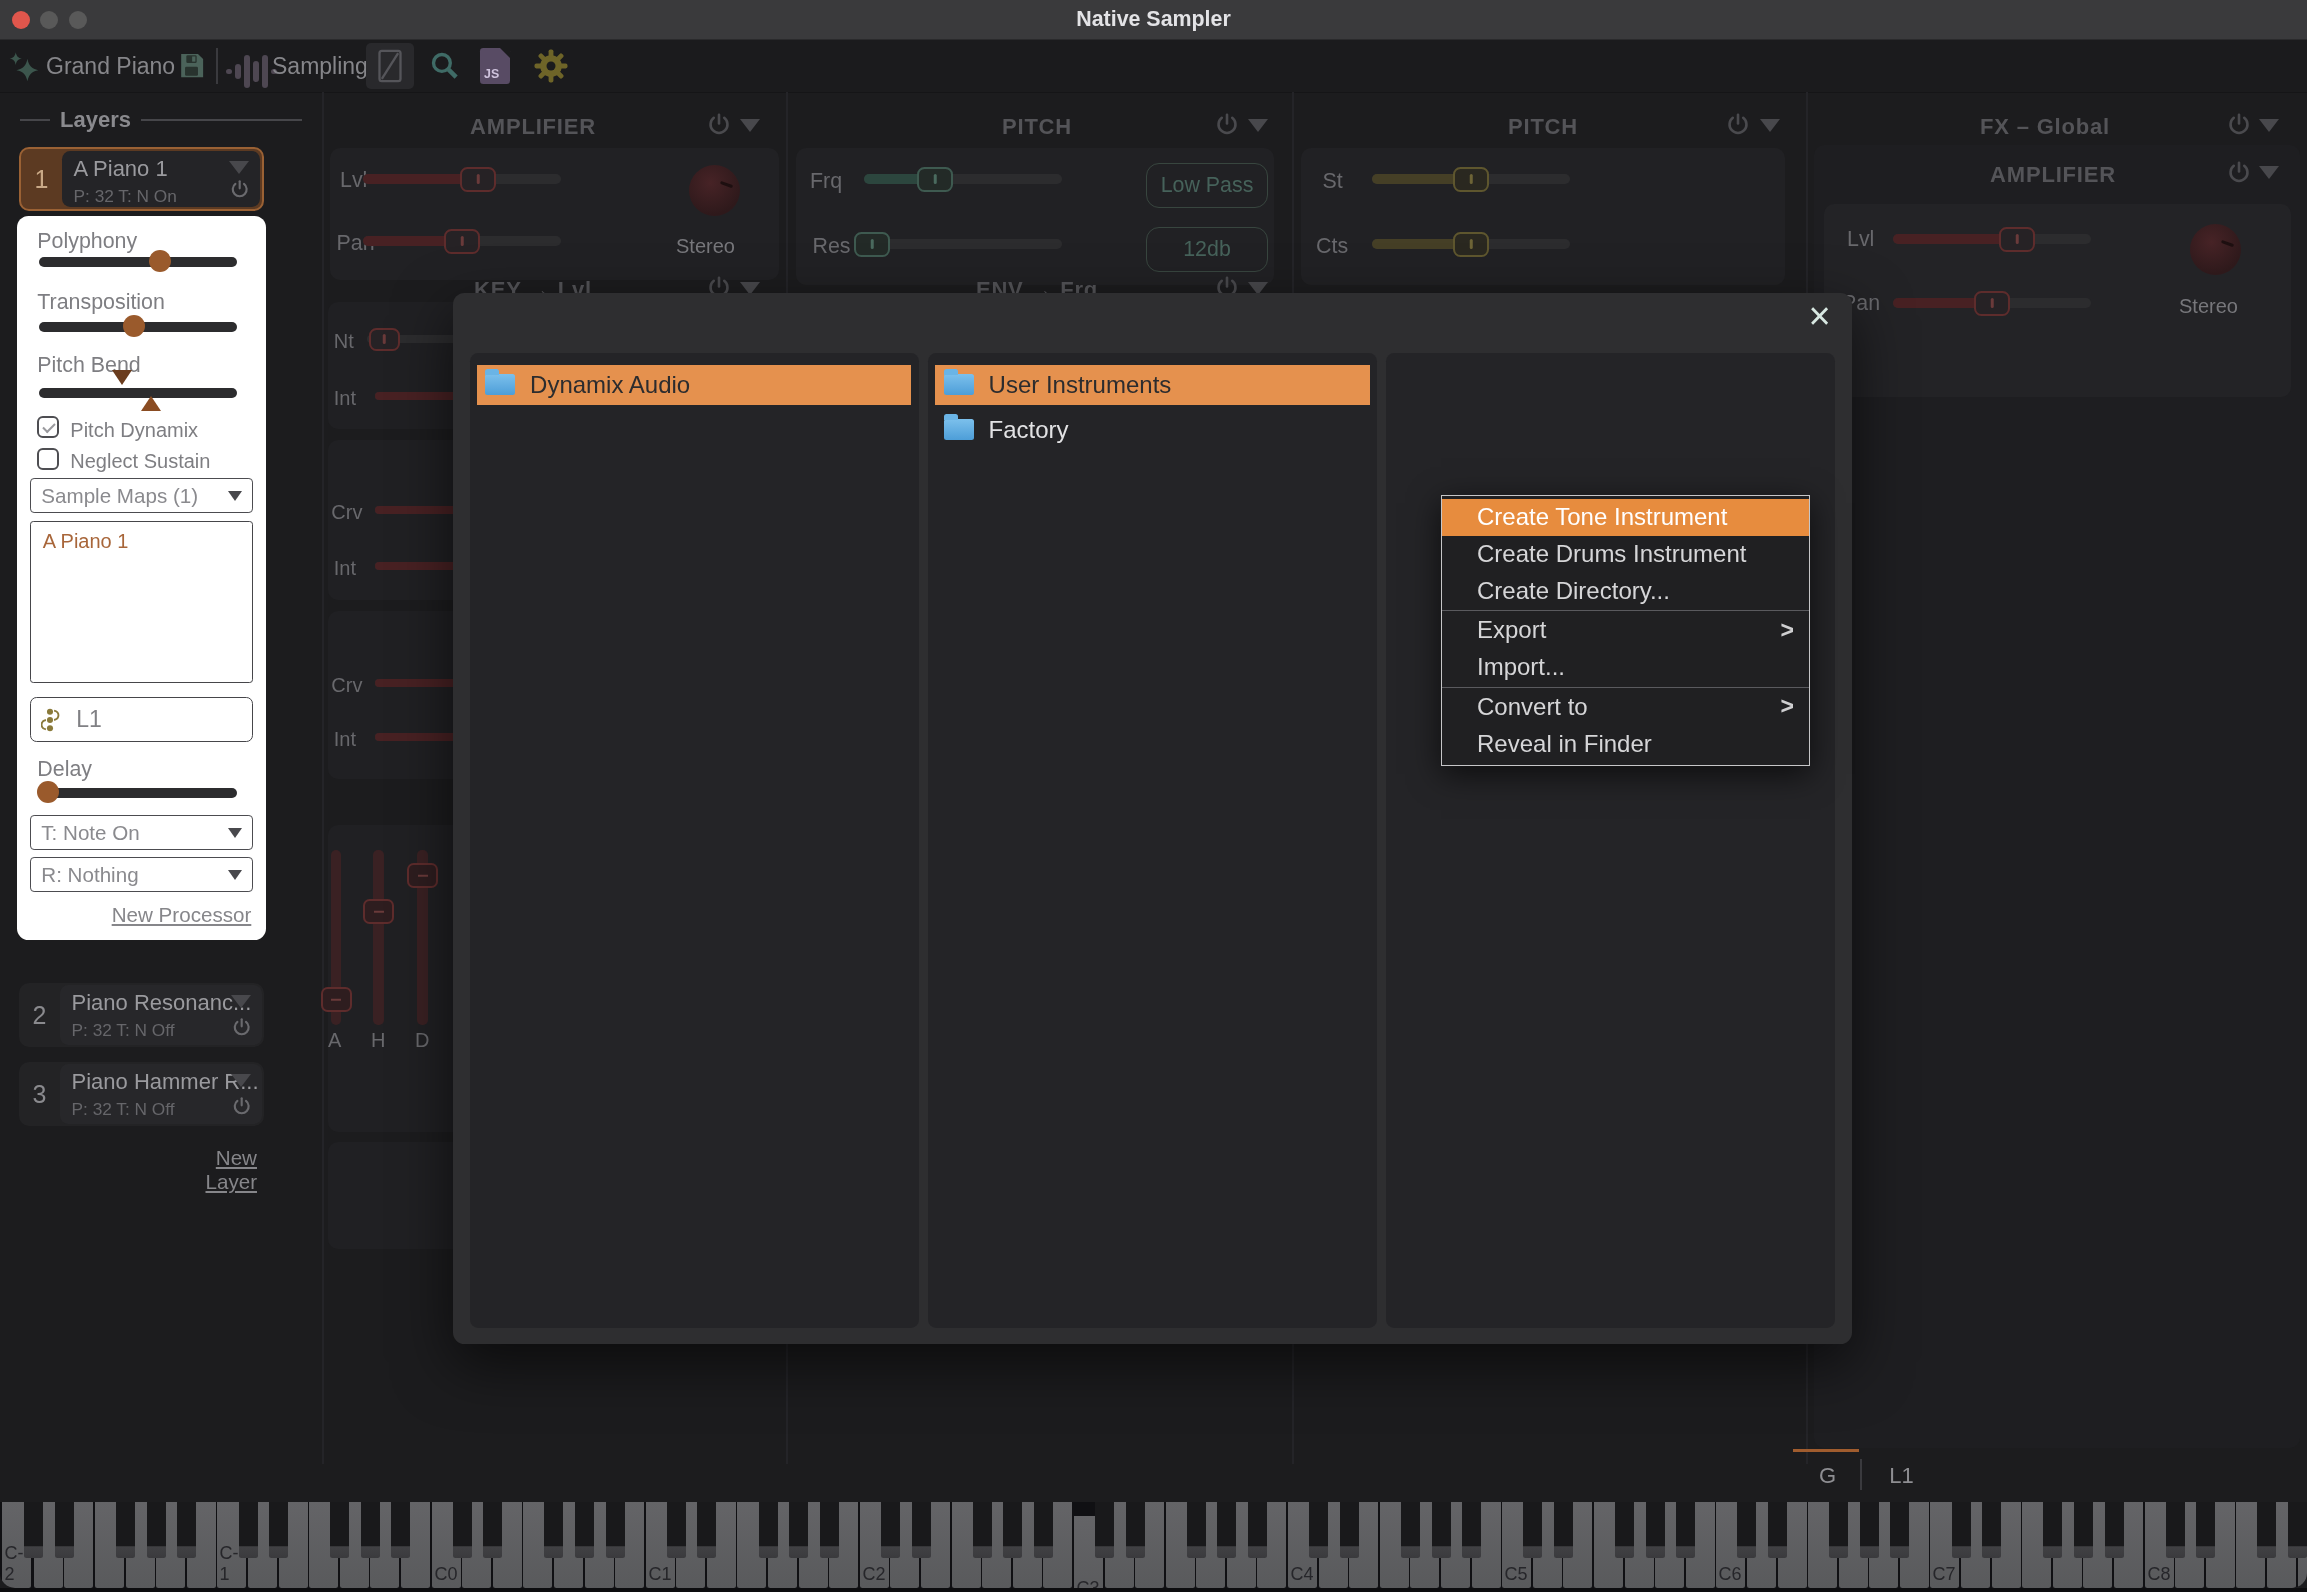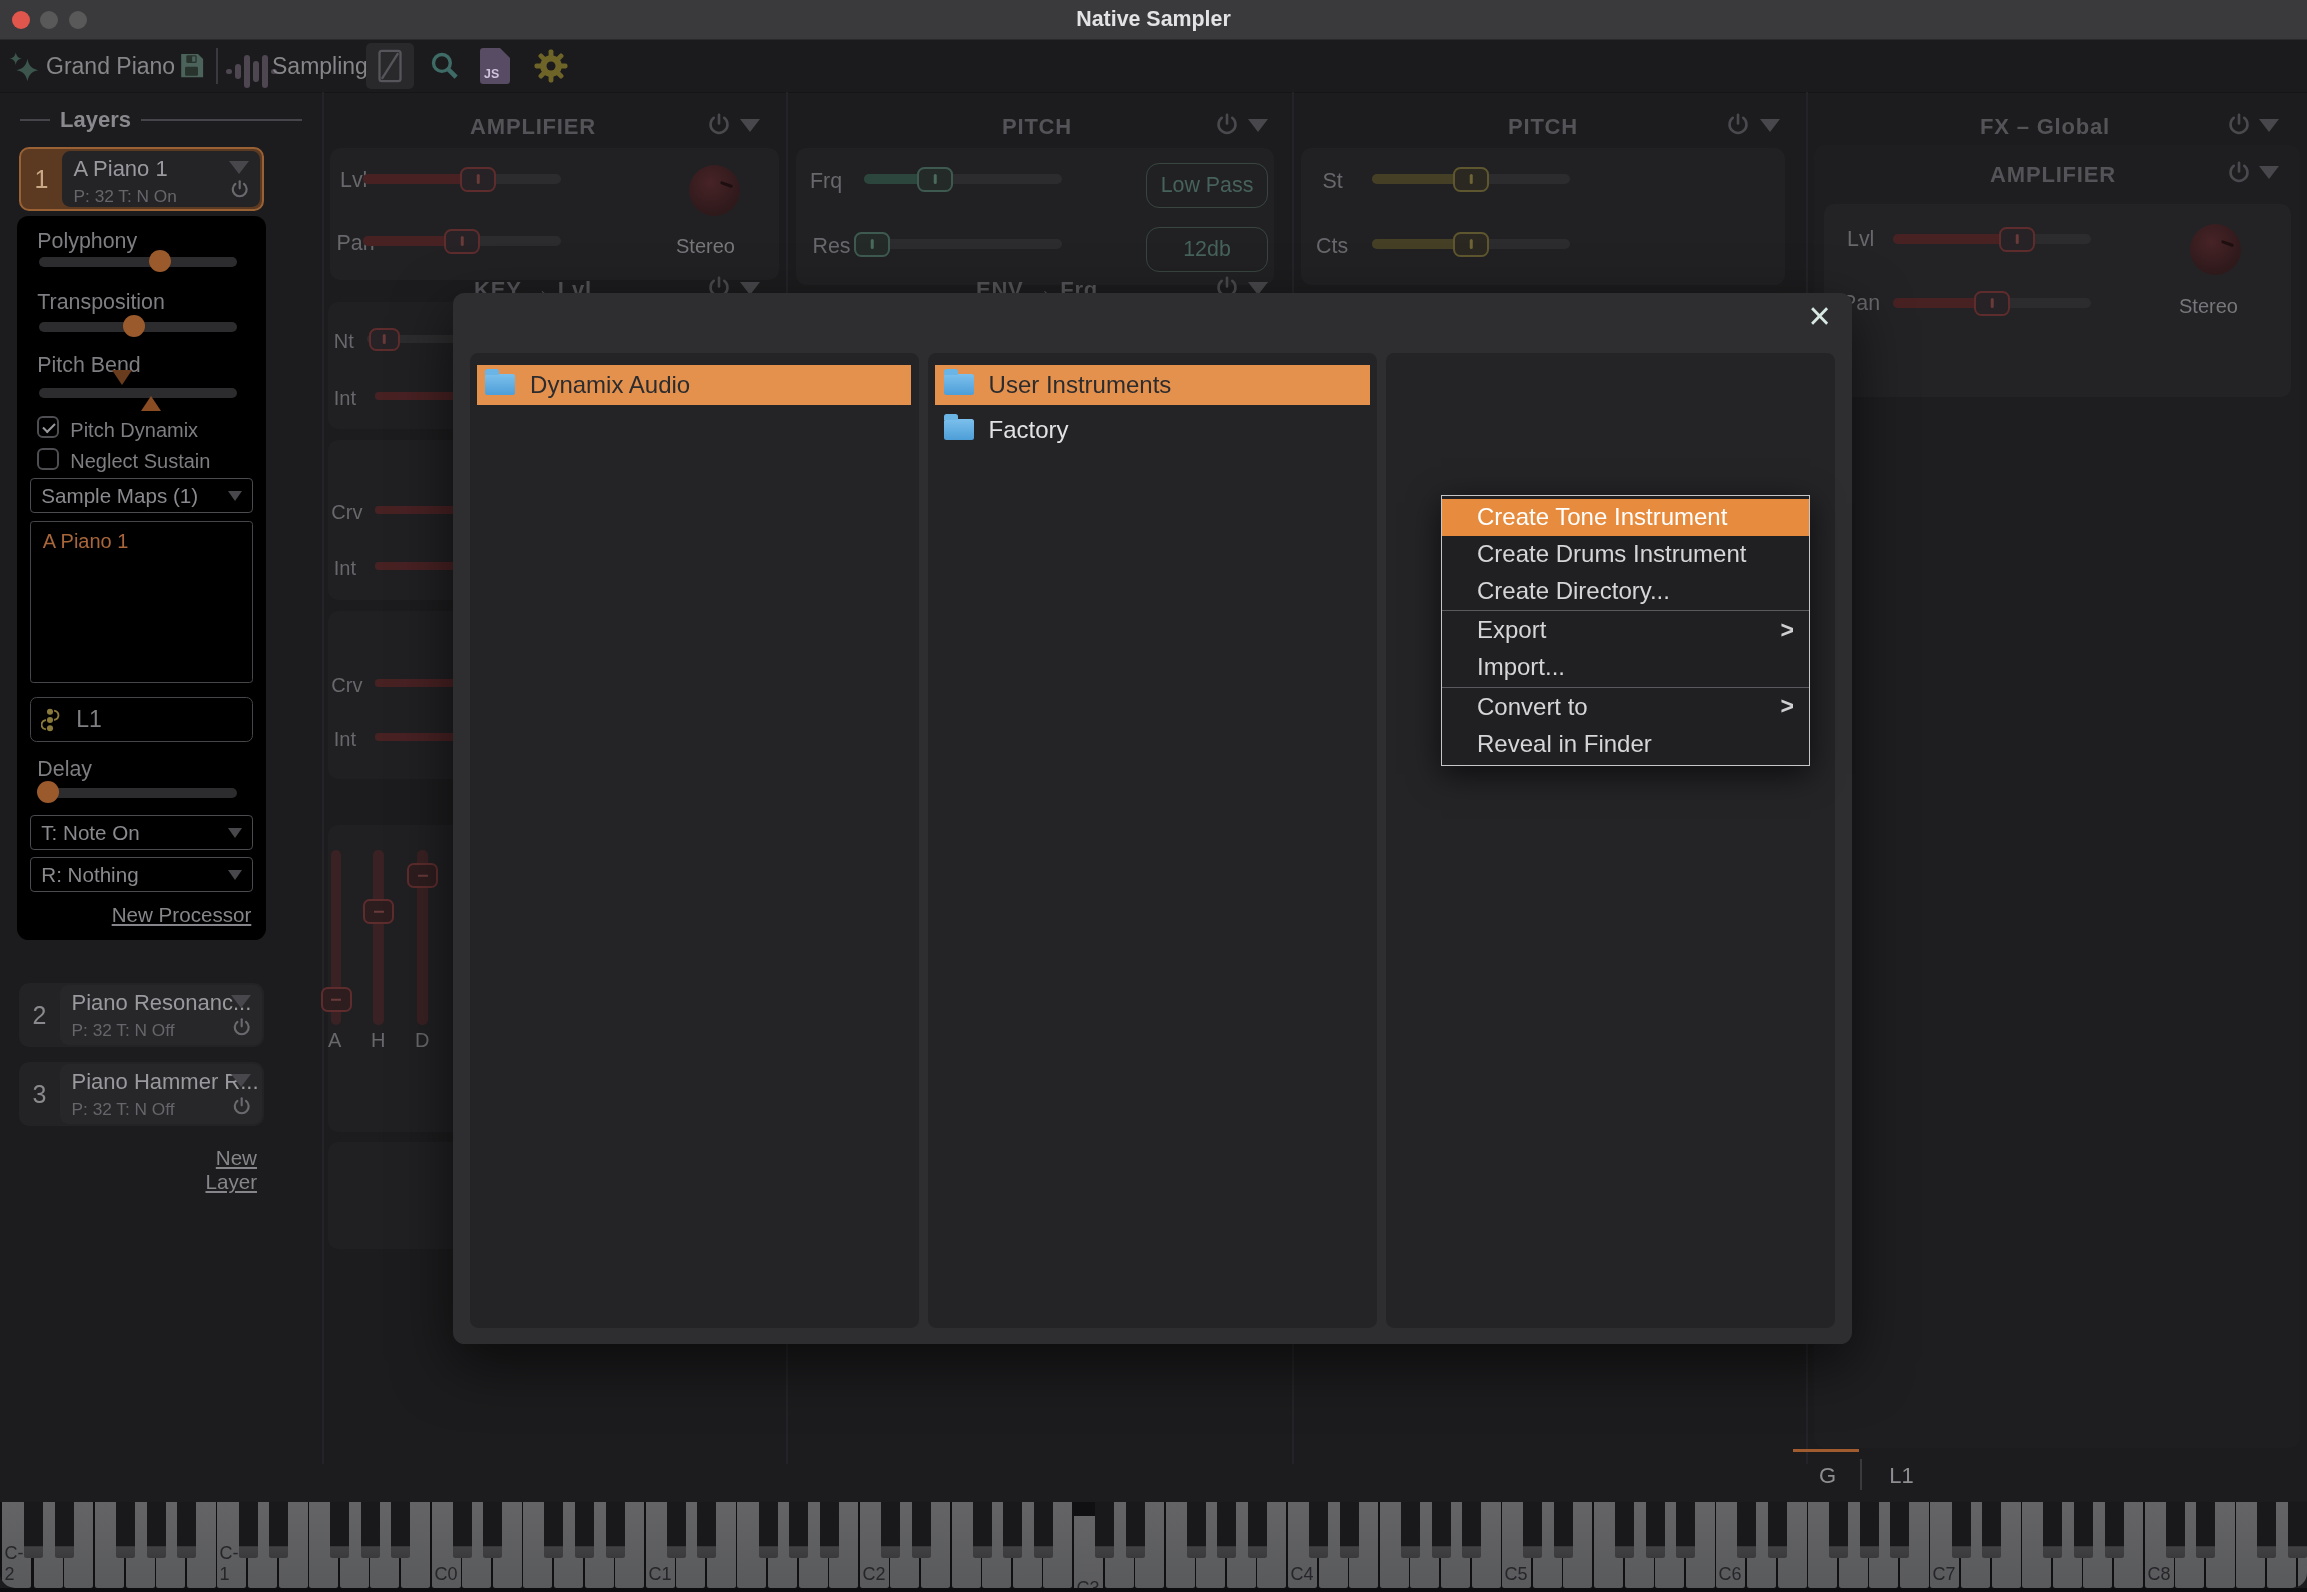--- a/index.html
+++ b/index.html
@@ -58,21 +58,21 @@
   .chip { position:absolute; left:19px; width:245px; height:64px; border-radius:10px; background:#232325; }
   .chip .num { position:absolute; left:0; top:0; bottom:0; width:41px; display:flex; align-items:center; justify-content:center; font-size:25px; color:#8a8a8e; }
   .chip .body { position:absolute; left:41px; right:1.6px; top:1.6px; bottom:1.6px; background:#27272a; border-radius:8.2px; padding:5.8px 11.5px; }
   .chip.active { background:#5c3a22; border:2.1px solid #9a6134; }
   .chip.active .num { color:#c9a886; }
   .chip.active .body { background:#242427; }
   .chip .name { font-size:22px; color:#9a9a9e; white-space:nowrap; }
   .chip .meta { font-size:17.3px; color:#66666a; margin-top:4.1px; }
   .chip .tri-down { position:absolute; right:11.5px; top:10px; }
   .chip .power { position:absolute; right:10px; bottom:6.6px; color:#6a6a6e; }
-  .group { position:absolute; left:17.3px; top:216px; width:249px; height:724px; background:#000000; border-radius:11.5px; }
+  .group { position:absolute; left:17.3px; top:216px; width:249px; height:724px; background:#ffffff; border-radius:11.5px; }
   .g-label { position:absolute; font-size:21.4px; color:#7e7e82; }
   .oknob { position:absolute; width:22px; height:22px; border-radius:50%; background:#9a5a2c; }
   .check { position:absolute; width:22px; height:22px; border:2.1px solid #4e4e52; border-radius:5.8px; }
   .check.checked::after { content:""; position:absolute; left:4.1px; top:5px; width:10px; height:5px; border-left:2.1px solid #9a9a9e; border-bottom:2.1px solid #9a9a9e; transform:rotate(-45deg); }
   .selbox { position:absolute; left:13px; width:223px; height:35px; border:1.6px solid #4c4c50; border-radius:4.1px; display:flex; align-items:center; justify-content:space-between; padding:0 10px; font-size:20.6px; color:#8a8a8e; background:transparent; }
   .listbox { position:absolute; left:13px; width:223px; border:1.6px solid #46464a; border-radius:3.3px; }
   .link { font-size:20.6px; color:#86868a; text-decoration:underline; }
   .bend-tri-down { position:absolute; width:0; height:0; border-left:10.7px solid transparent; border-right:10.7px solid transparent; border-top:15px solid #6a3c1e; }
   .bend-tri-up { position:absolute; width:0; height:0; border-left:10.7px solid transparent; border-right:10.7px solid transparent; border-bottom:15px solid #8a4c22; }
 

